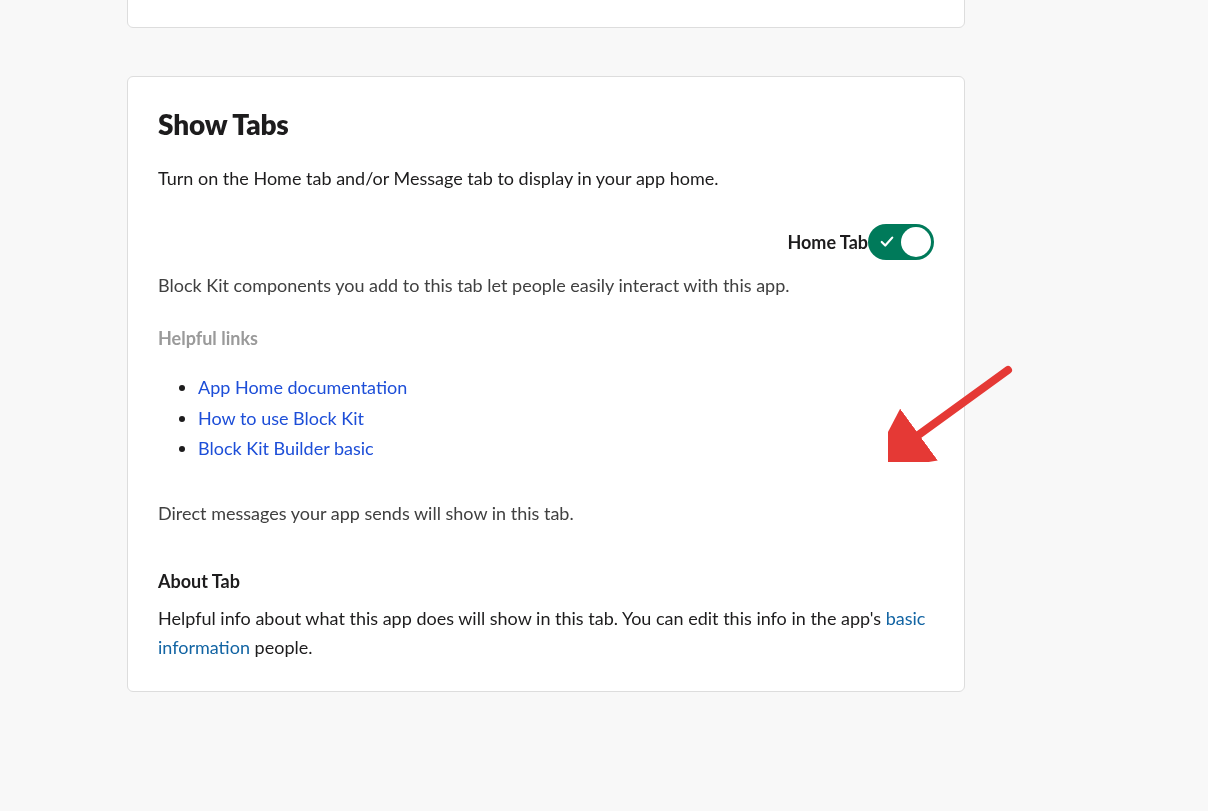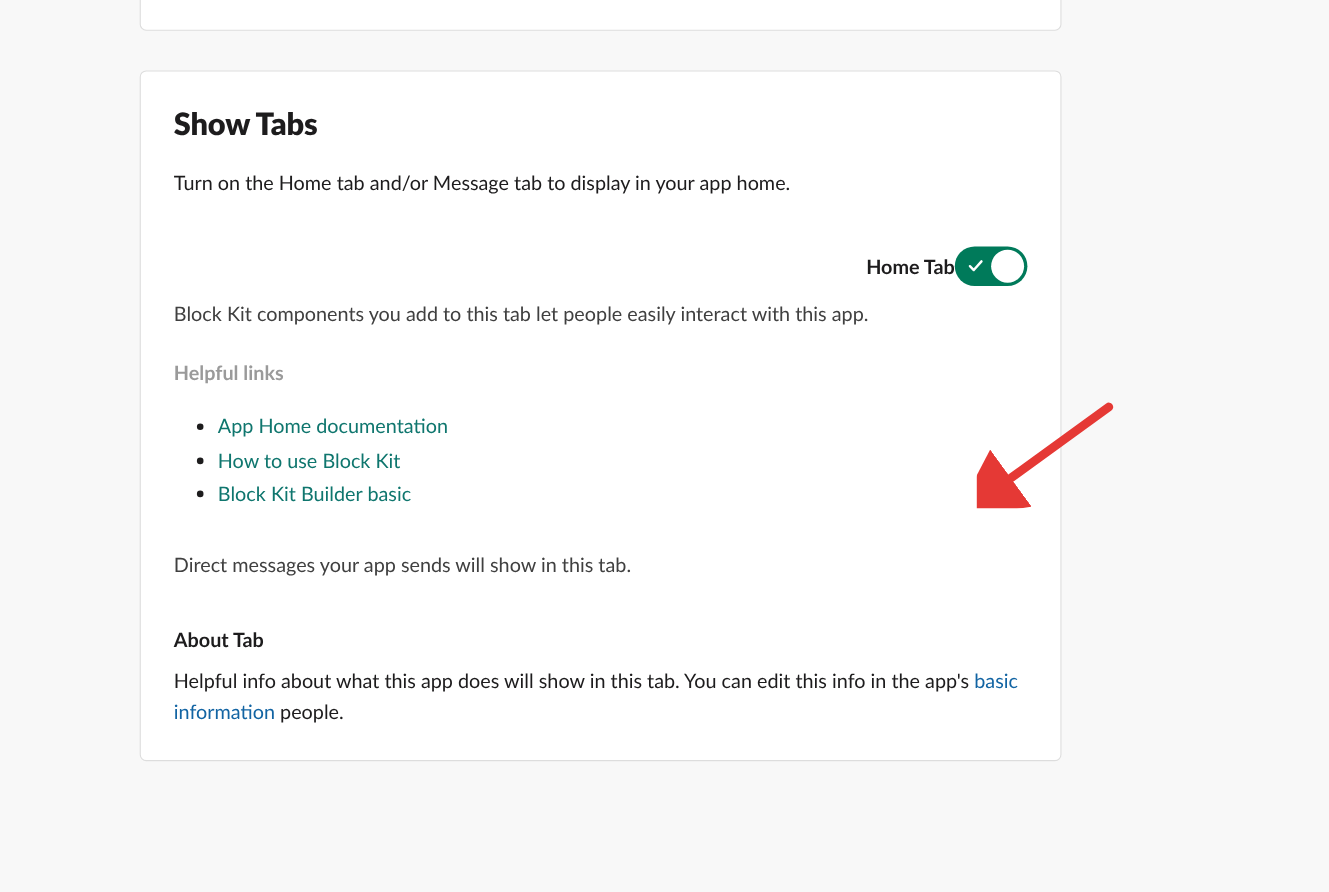--- a/index.html
+++ b/index.html
@@ -18,37 +18,37 @@
       top: -30px;
       width: 838px;
       height: 58px;
       background: #fff;
       border: 1px solid #ddd;
       border-radius: 6px;
     }
     .card {
       position: absolute;
       left: 127px;
-      top: 64px;
+      top: 76px;
       width: 838px;
       background: #fff;
       border: 1px solid #ddd;
       border-radius: 6px;
       padding: 30px 30px 28px 30px;
     }
     .card-title {
       font-size: 28px;
       font-weight: 800;
       margin-bottom: 24px;
       letter-spacing: -0.2px;
     }
     .intro {
       font-size: 18px;
       line-height: 1.5;
-      margin-bottom: 44px;
+      margin-bottom: 32px;
       color: #1d1c1d;
     }
     .section {
       margin-bottom: 28px;
     }
     .section-header {
       display: flex;
       justify-content: flex-end;
       align-items: center;
       margin-bottom: 12px;
@@ -72,21 +72,21 @@
     ul.links {
       list-style: disc;
       padding-left: 40px;
       font-size: 18px;
       line-height: 1.7;
     }
     ul.links li {
       color: #1d1c1d;
     }
     ul.links a {
-      color: #0f766e;
+      color: #1d4ed8;
       text-decoration: none;
     }
     .inline-link {
       color: #1264a3;
       text-decoration: none;
     }
     
     .toggle-on {
       width: 66px;
       height: 36px;

